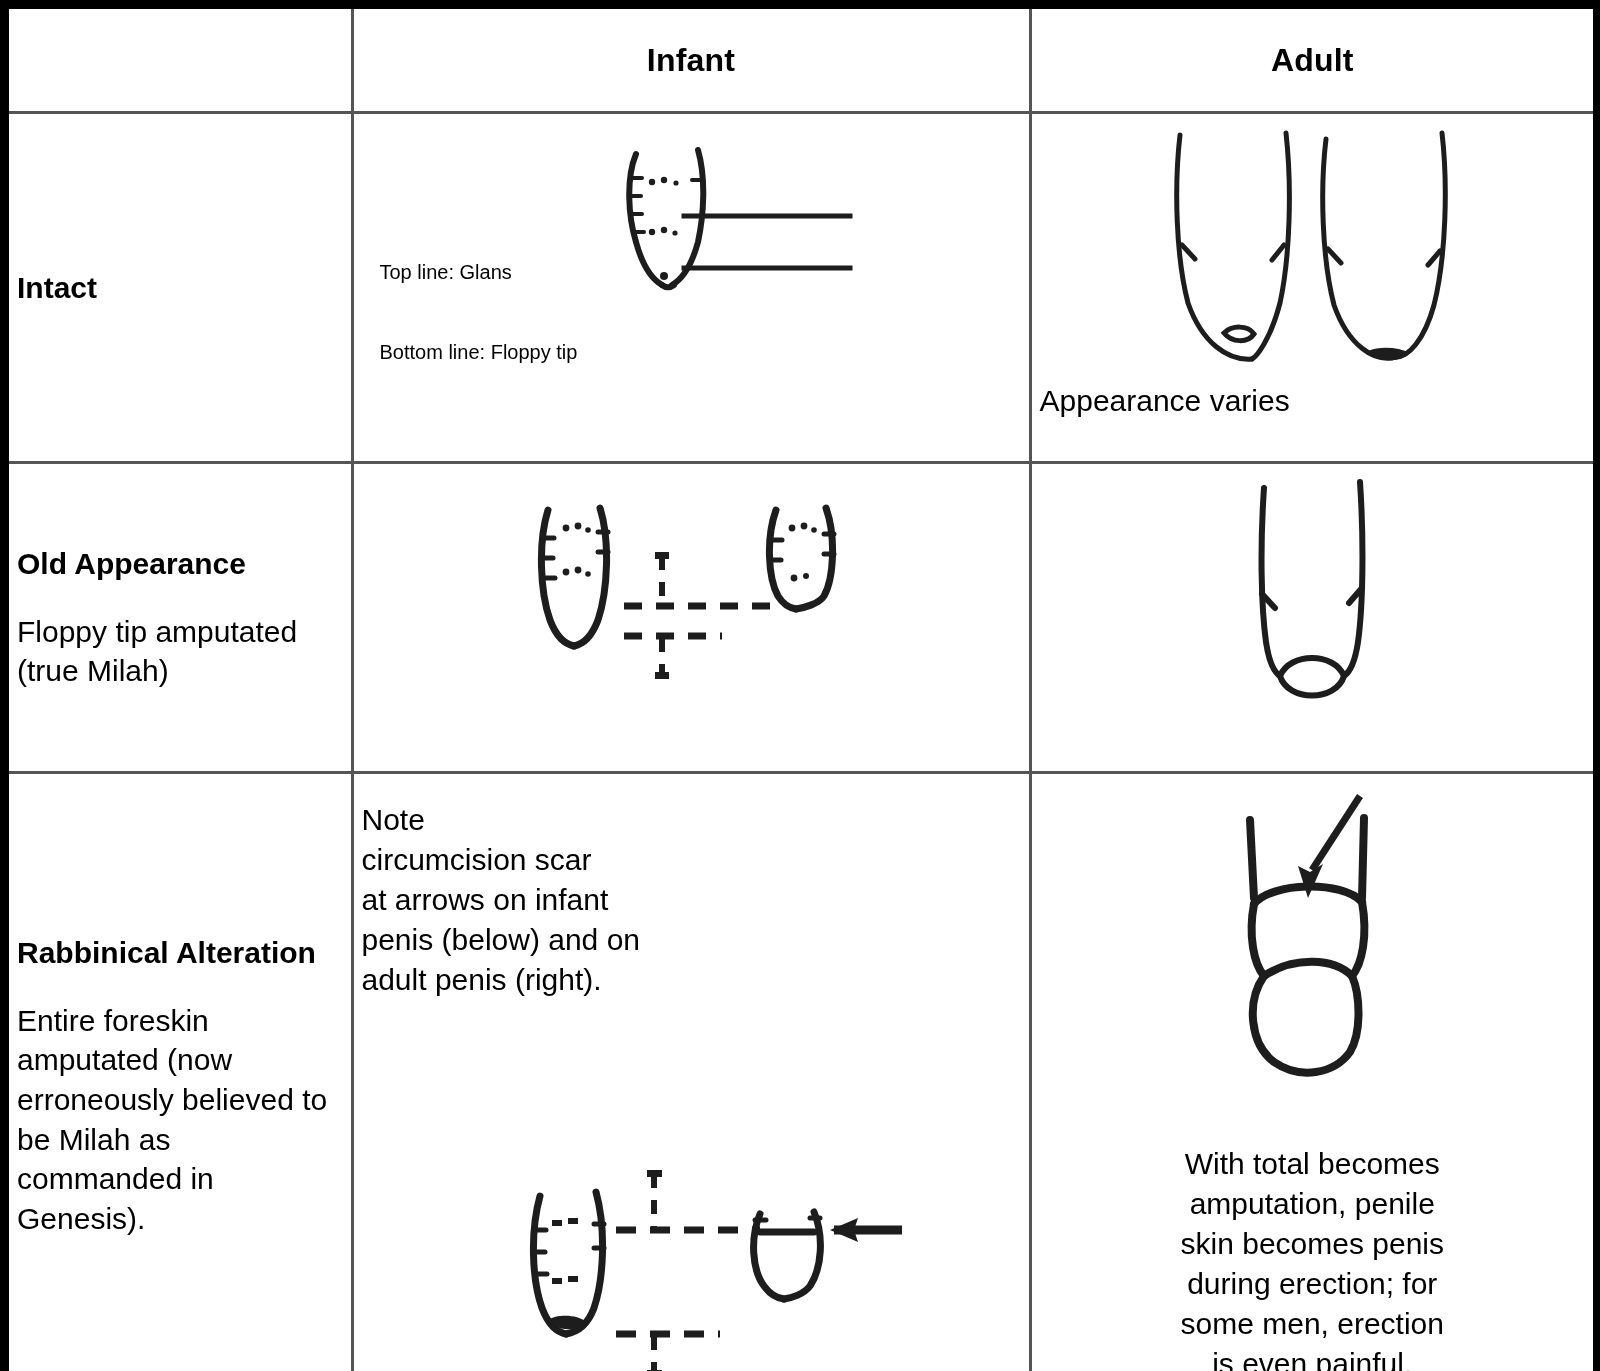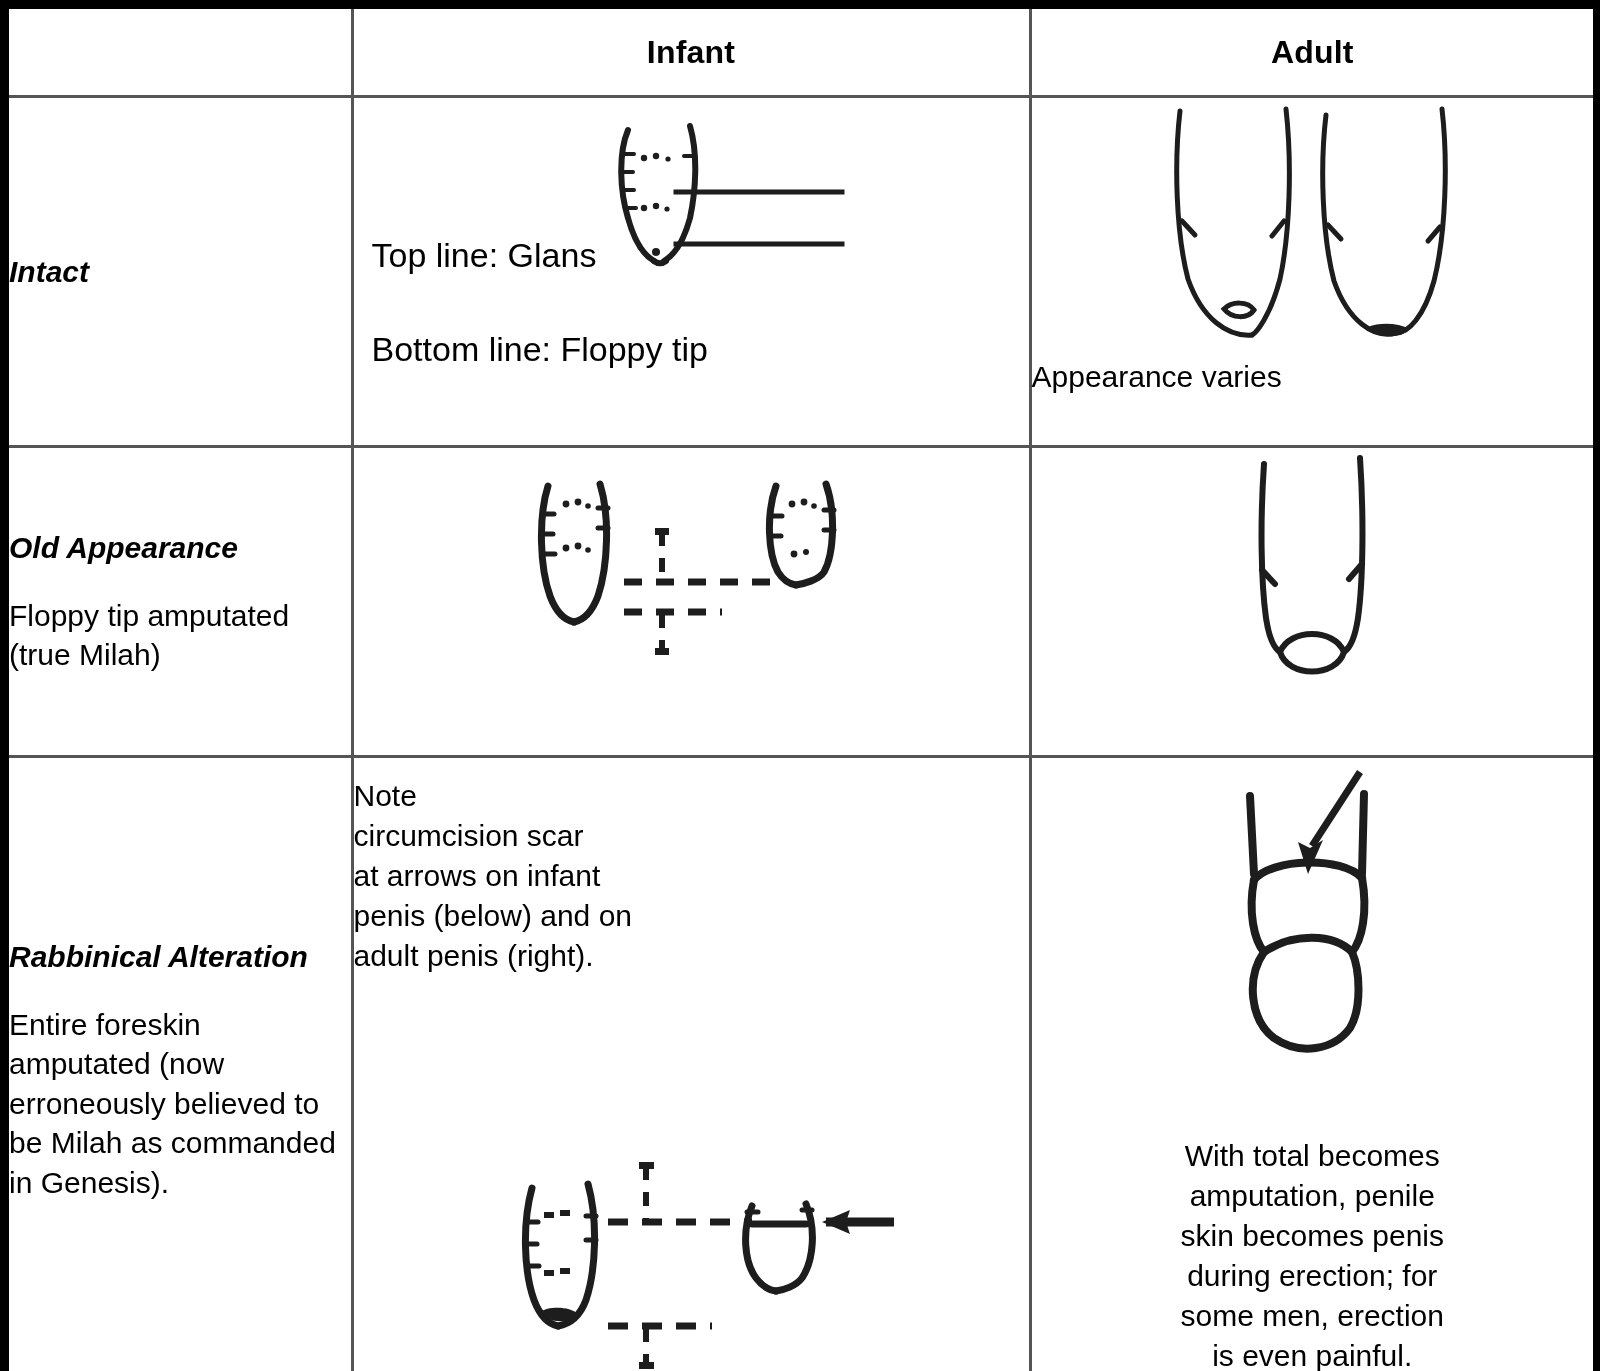--- a/index.html
+++ b/index.html
@@ -36,21 +36,21 @@
     border-collapse: collapse;
     width: 100%;
     height: 100%;
     table-layout: fixed;
     background: #ffffff;
   }
   table.comparison td, table.comparison th {
     border: 3px solid #555555;
     background: #ffffff;
     vertical-align: middle;
-    padding: 0;
+    padding: 8px;
   }
   
   table.comparison tr:first-child > * { border-top: none; }
   table.comparison tr:last-child > * { border-bottom: none; }
   table.comparison tr > *:first-child { border-left: none; }
   table.comparison tr > *:last-child { border-right: none; }
 
   col.c-label { width: 343px; }
   col.c-infant { width: 678px; }
   col.c-adult  { width: 563px; }
@@ -66,21 +66,20 @@
 
   .rowlabel {
     padding: 0 0 0 22px;
     font-size: 30px;
     line-height: 1.32;
     vertical-align: middle;
   }
   .rowlabel .title {
     font-weight: bold;
     display: block;
-    font-style: italic;
   }
   .rowlabel .desc {
     display: block;
     margin-top: 28px;
   }
   .row-intact { height: 350px; }
   .row-ot { height: 310px; }
   .row-rabbi { height: 625px; }
 
   .cellbox {
@@ -99,21 +98,21 @@
   }
   .r1-infant .fig-wrap {
     position: absolute;
     left: 250px;
     top: 16px;
   }
   .r1-infant .legend {
     position: absolute;
     left: 18px;
     top: 140px;
-    font-size: 34px;
+    font-size: 20px;
     line-height: 1.0;
   }
   .r1-infant .legend .l2 { margin-top: 60px; }
 
   
   .r1-adult {
     position: relative;
     height: 100%;
     text-align: left;
   }

